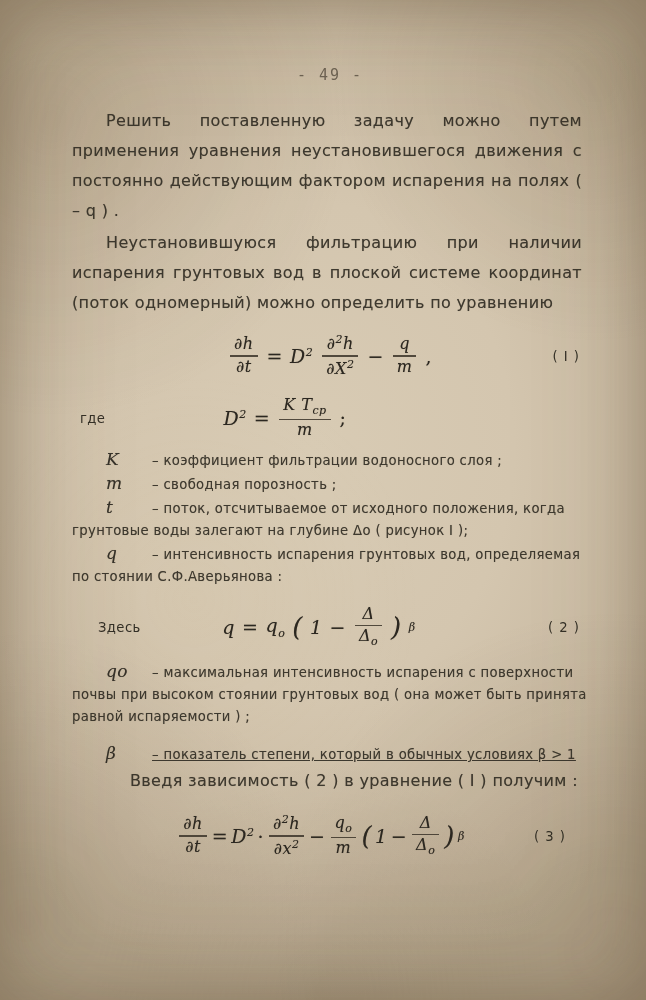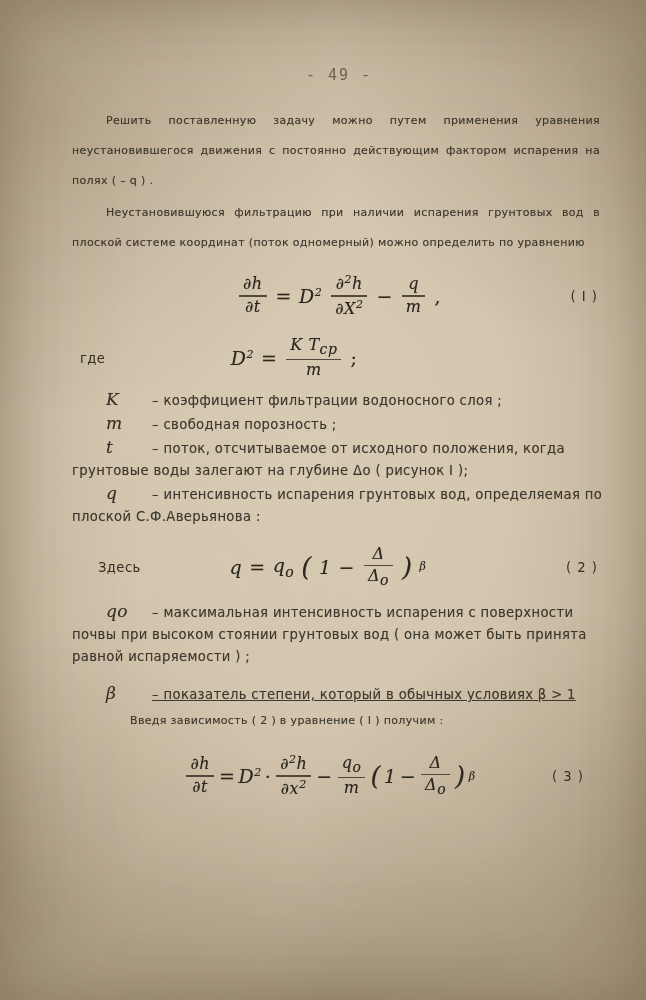--- a/index.html
+++ b/index.html
@@ -39,36 +39,36 @@
     content: "";
     position: absolute;
     inset: 0;
     pointer-events: none;
     box-shadow: inset 0 0 60px rgba(90,70,45,0.35), inset 0 0 140px rgba(90,70,45,0.18);
   }
 
   .sheet {
     position: absolute;
     inset: 0;
-    padding: 58px 40px 40px 72px;
+    padding: 58px 58px 40px 72px;
     box-sizing: border-box;
   }
 
   .page-num {
     text-align: center;
     font-size: 15px;
     letter-spacing: 2px;
     color: #4a4134;
     opacity: 0.72;
     margin: 8px 0 22px 0;
     font-family: "DejaVu Sans Mono", monospace;
   }
 
   .para {
-    font-size: 11px;
+    font-size: 16px;
     line-height: 30px;
     letter-spacing: 0.35px;
     color: #332f26;
     text-align: justify;
     margin: 0 6px 2px 0;
     opacity: 0.93;
     text-shadow: 0 0 0.7px rgba(60,50,35,0.45);
   }
   .indent { text-indent: 34px; }
 
@@ -140,21 +140,21 @@
     letter-spacing: 1px;
   }
   .lead-label {
     position: absolute;
     left: 8px;
     font-size: 13.2px;
     color: #332f26;
     letter-spacing: 0.4px;
   }
   .sup { font-size: 11px; vertical-align: super; }
-  .sub { font-size: 14px; vertical-align: sub; }
+  .sub { font-size: 11px; vertical-align: sub; }
   .big-paren { font-size: 26px; font-family: "DejaVu Serif", serif; }
   .tight { gap: 3px; }
   .nosk { font-style: normal; }
 </style>
 </head>
 <body>
 
 <div id="page">
   <div class="sheet">
 
@@ -207,21 +207,21 @@
       <p class="defrow">
         <span class="sym">K</span><span>– коэффициент фильтрации водоносного слоя ;</span>
       </p>
       <p class="defrow">
         <span class="sym">m</span><span>– свободная порозность ;</span>
       </p>
       <p class="defrow">
         <span class="sym">t</span><span>– поток, отсчитываемое от исходного положения, когда грунтовые воды залегают на глубине Δo ( рисунок I );</span>
       </p>
       <p class="defrow">
-        <span class="sym">q</span><span>– интенсивность испарения грунтовых вод, определяемая по плоской С.Ф.Аверьянова :</span>
+        <span class="sym">q</span><span>– интенсивность испарения грунтовых вод, определяемая по стоянии С.Ф.Аверьянова :</span>
       </p>
     </div>
 
     <div class="formula-row" style="min-height:54px;margin-left:18px;">
       <span class="lead-label">Здесь</span>
       <div class="formula" style="margin-left:-40px;">
         <span>q</span>
         <span class="nosk">=</span>
         <span>q<span class="sub">o</span></span>
         <span class="big-paren">(</span>

